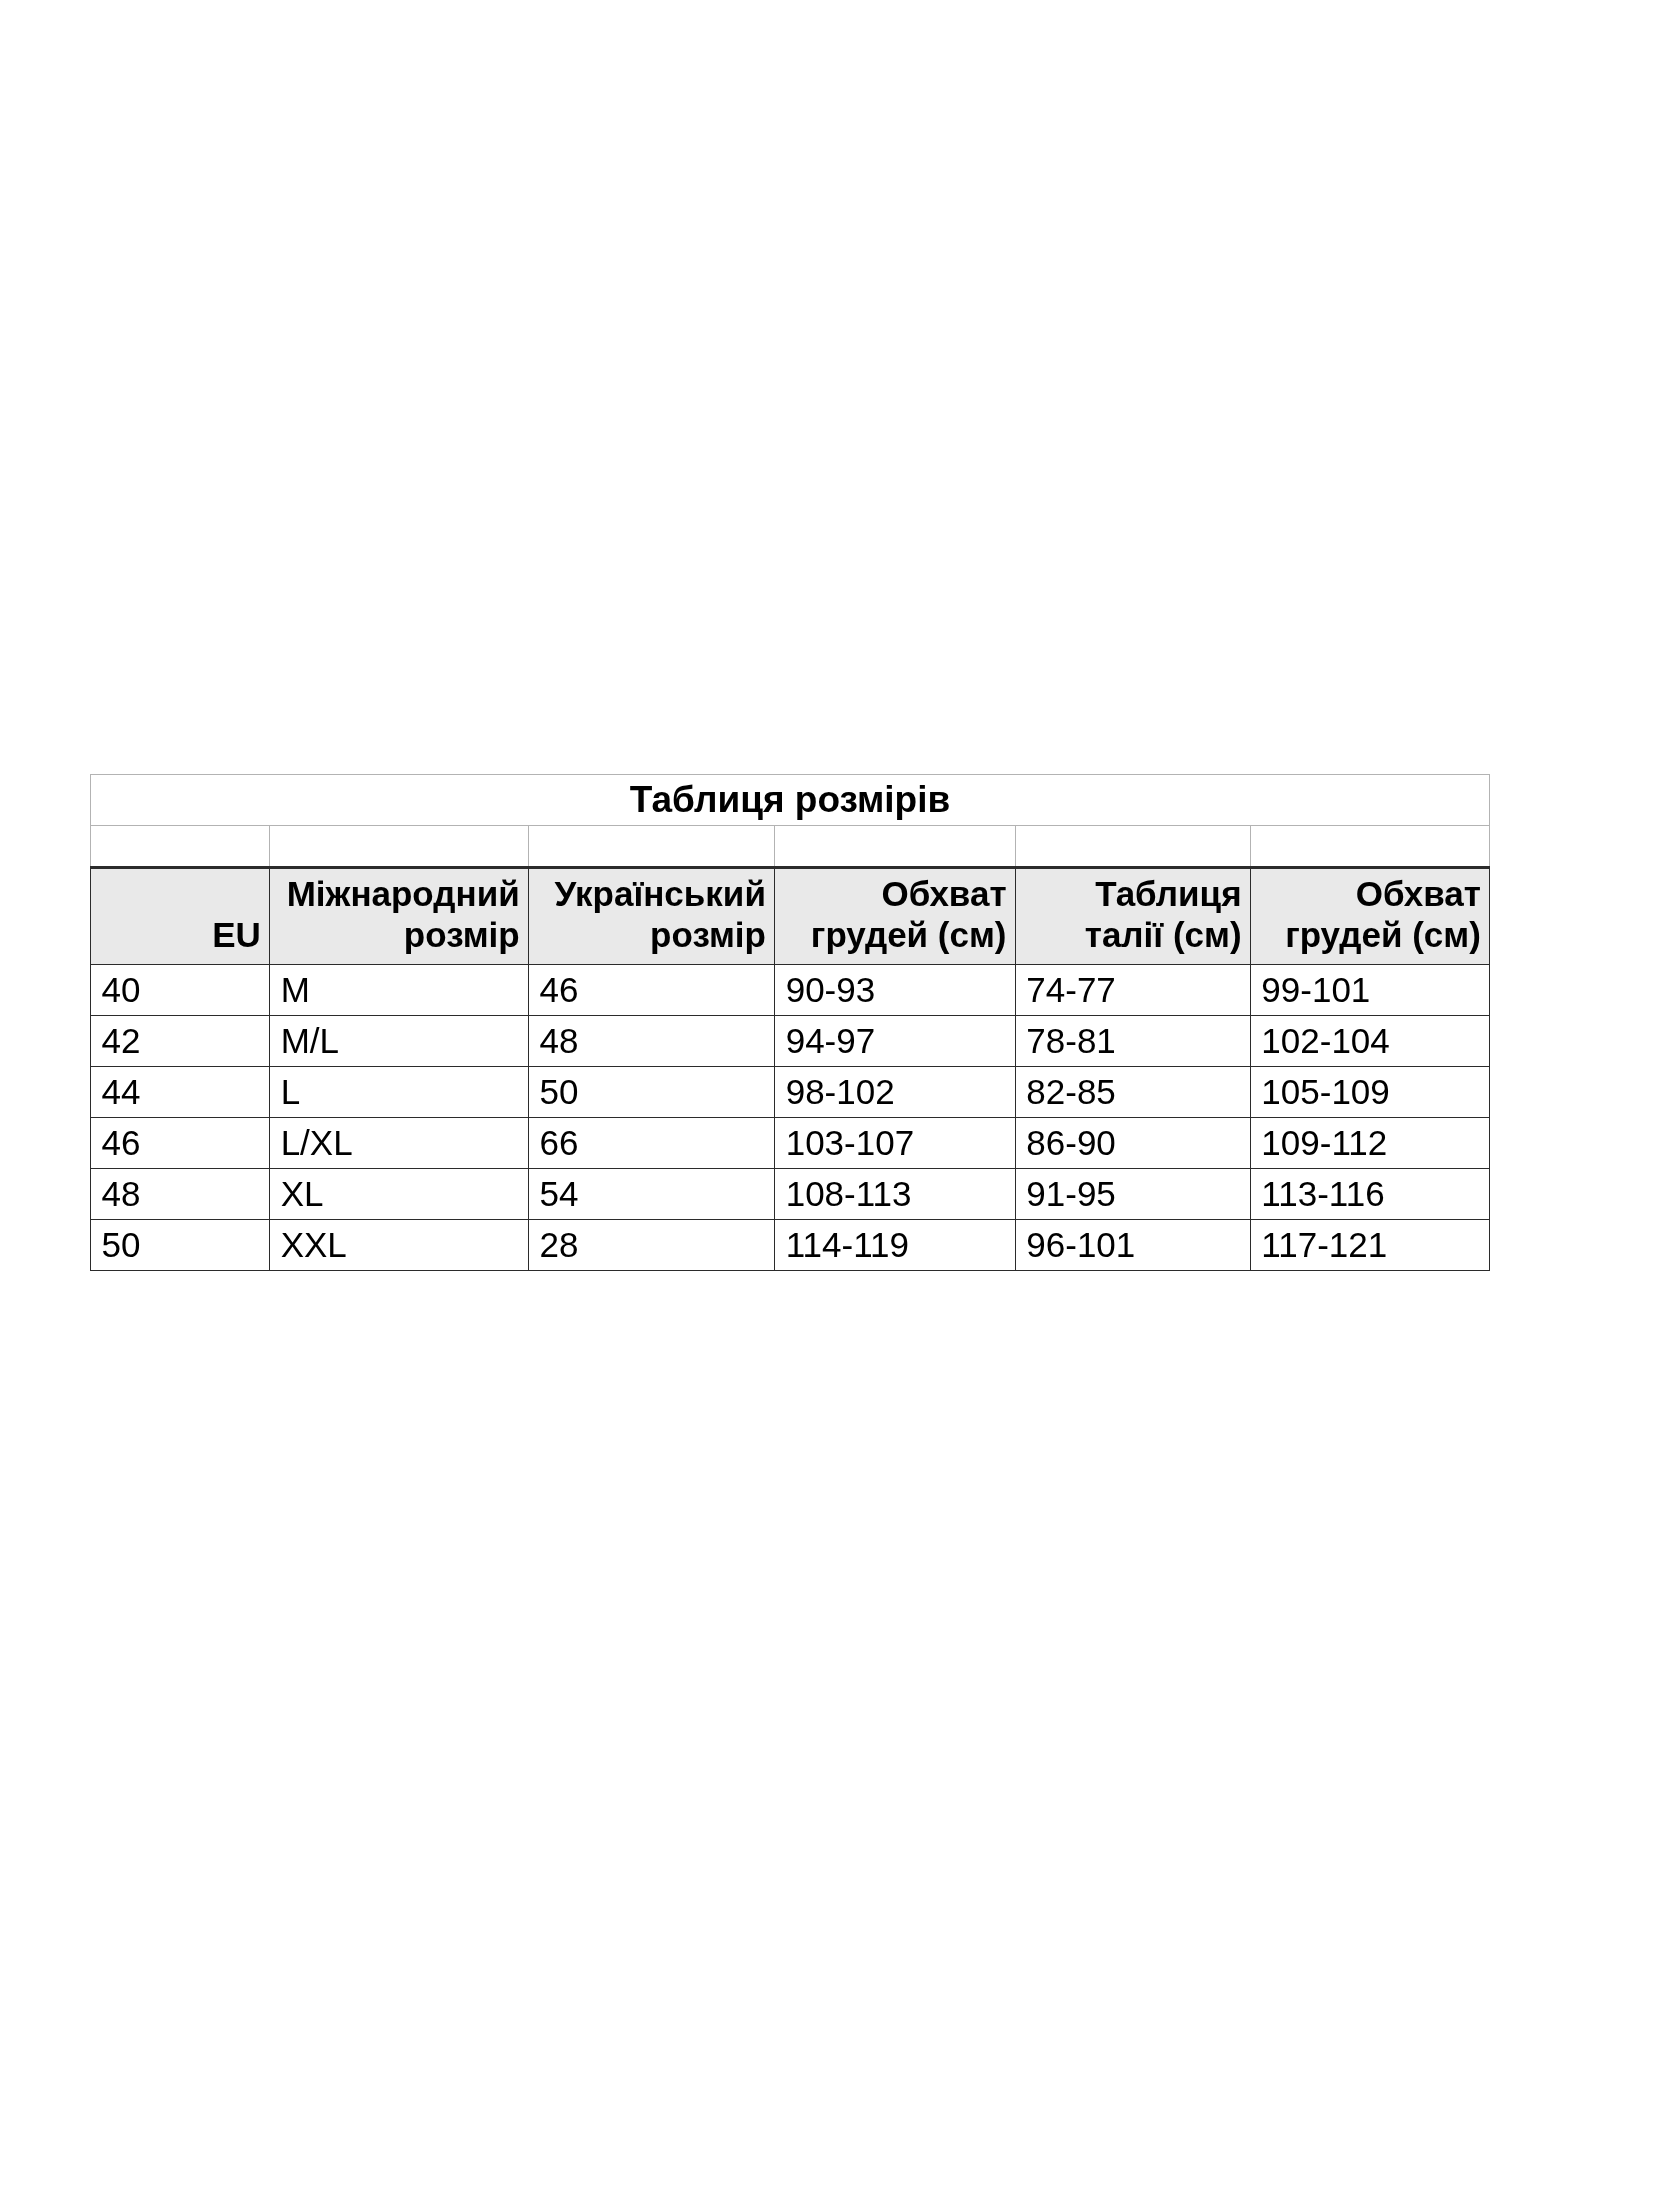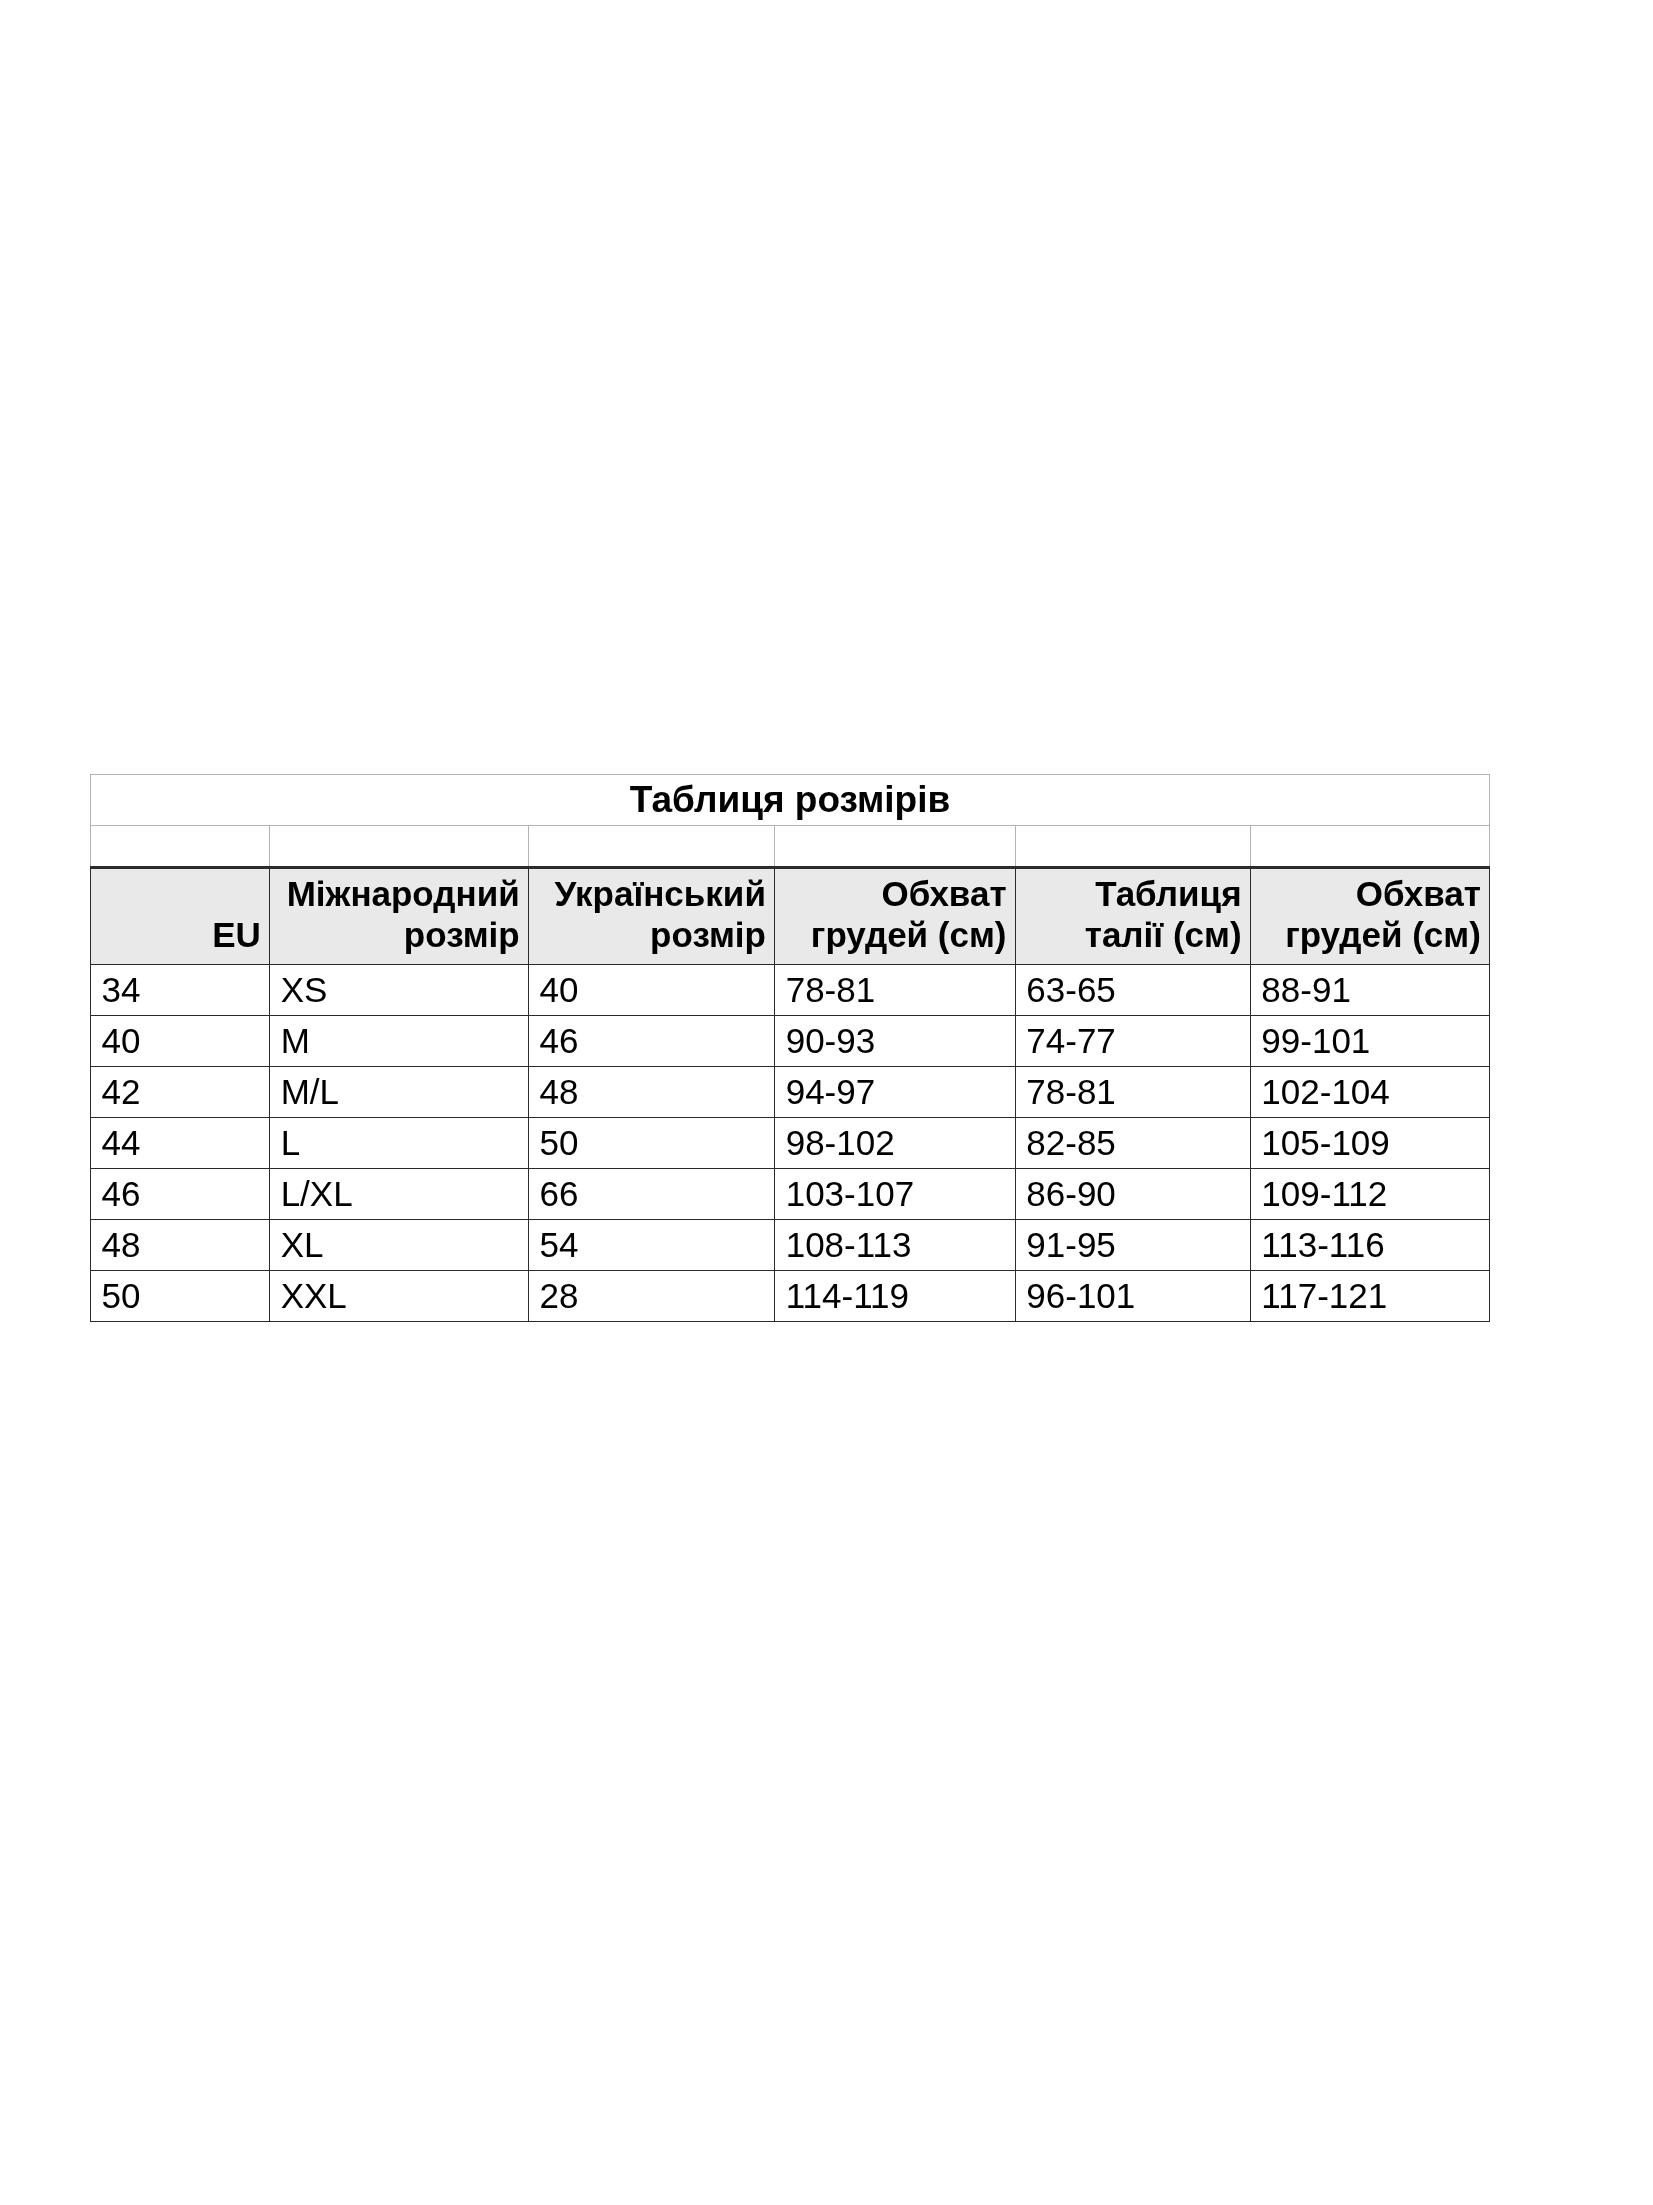--- a/index.html
+++ b/index.html
@@ -101,28 +101,20 @@
           <th>EU</th>
           <th>Міжнародний розмір</th>
           <th>Український розмір</th>
           <th>Обхват грудей (см)</th>
           <th>Таблиця талії (см)</th>
           <th>Обхват грудей (см)</th>
         </tr>
     </tbody>
     <tbody class="data" id="data-rows">
         <tr>
-          <td>34</td>
-          <td>XS</td>
-          <td>40</td>
-          <td>78-81</td>
-          <td>63-65</td>
-          <td>88-91</td>
-        </tr>
-        <tr>
           <td>40</td>
           <td>M</td>
           <td>46</td>
           <td>90-93</td>
           <td>74-77</td>
           <td>99-101</td>
         </tr>
         <tr>
           <td>42</td>
           <td>M/L</td>

